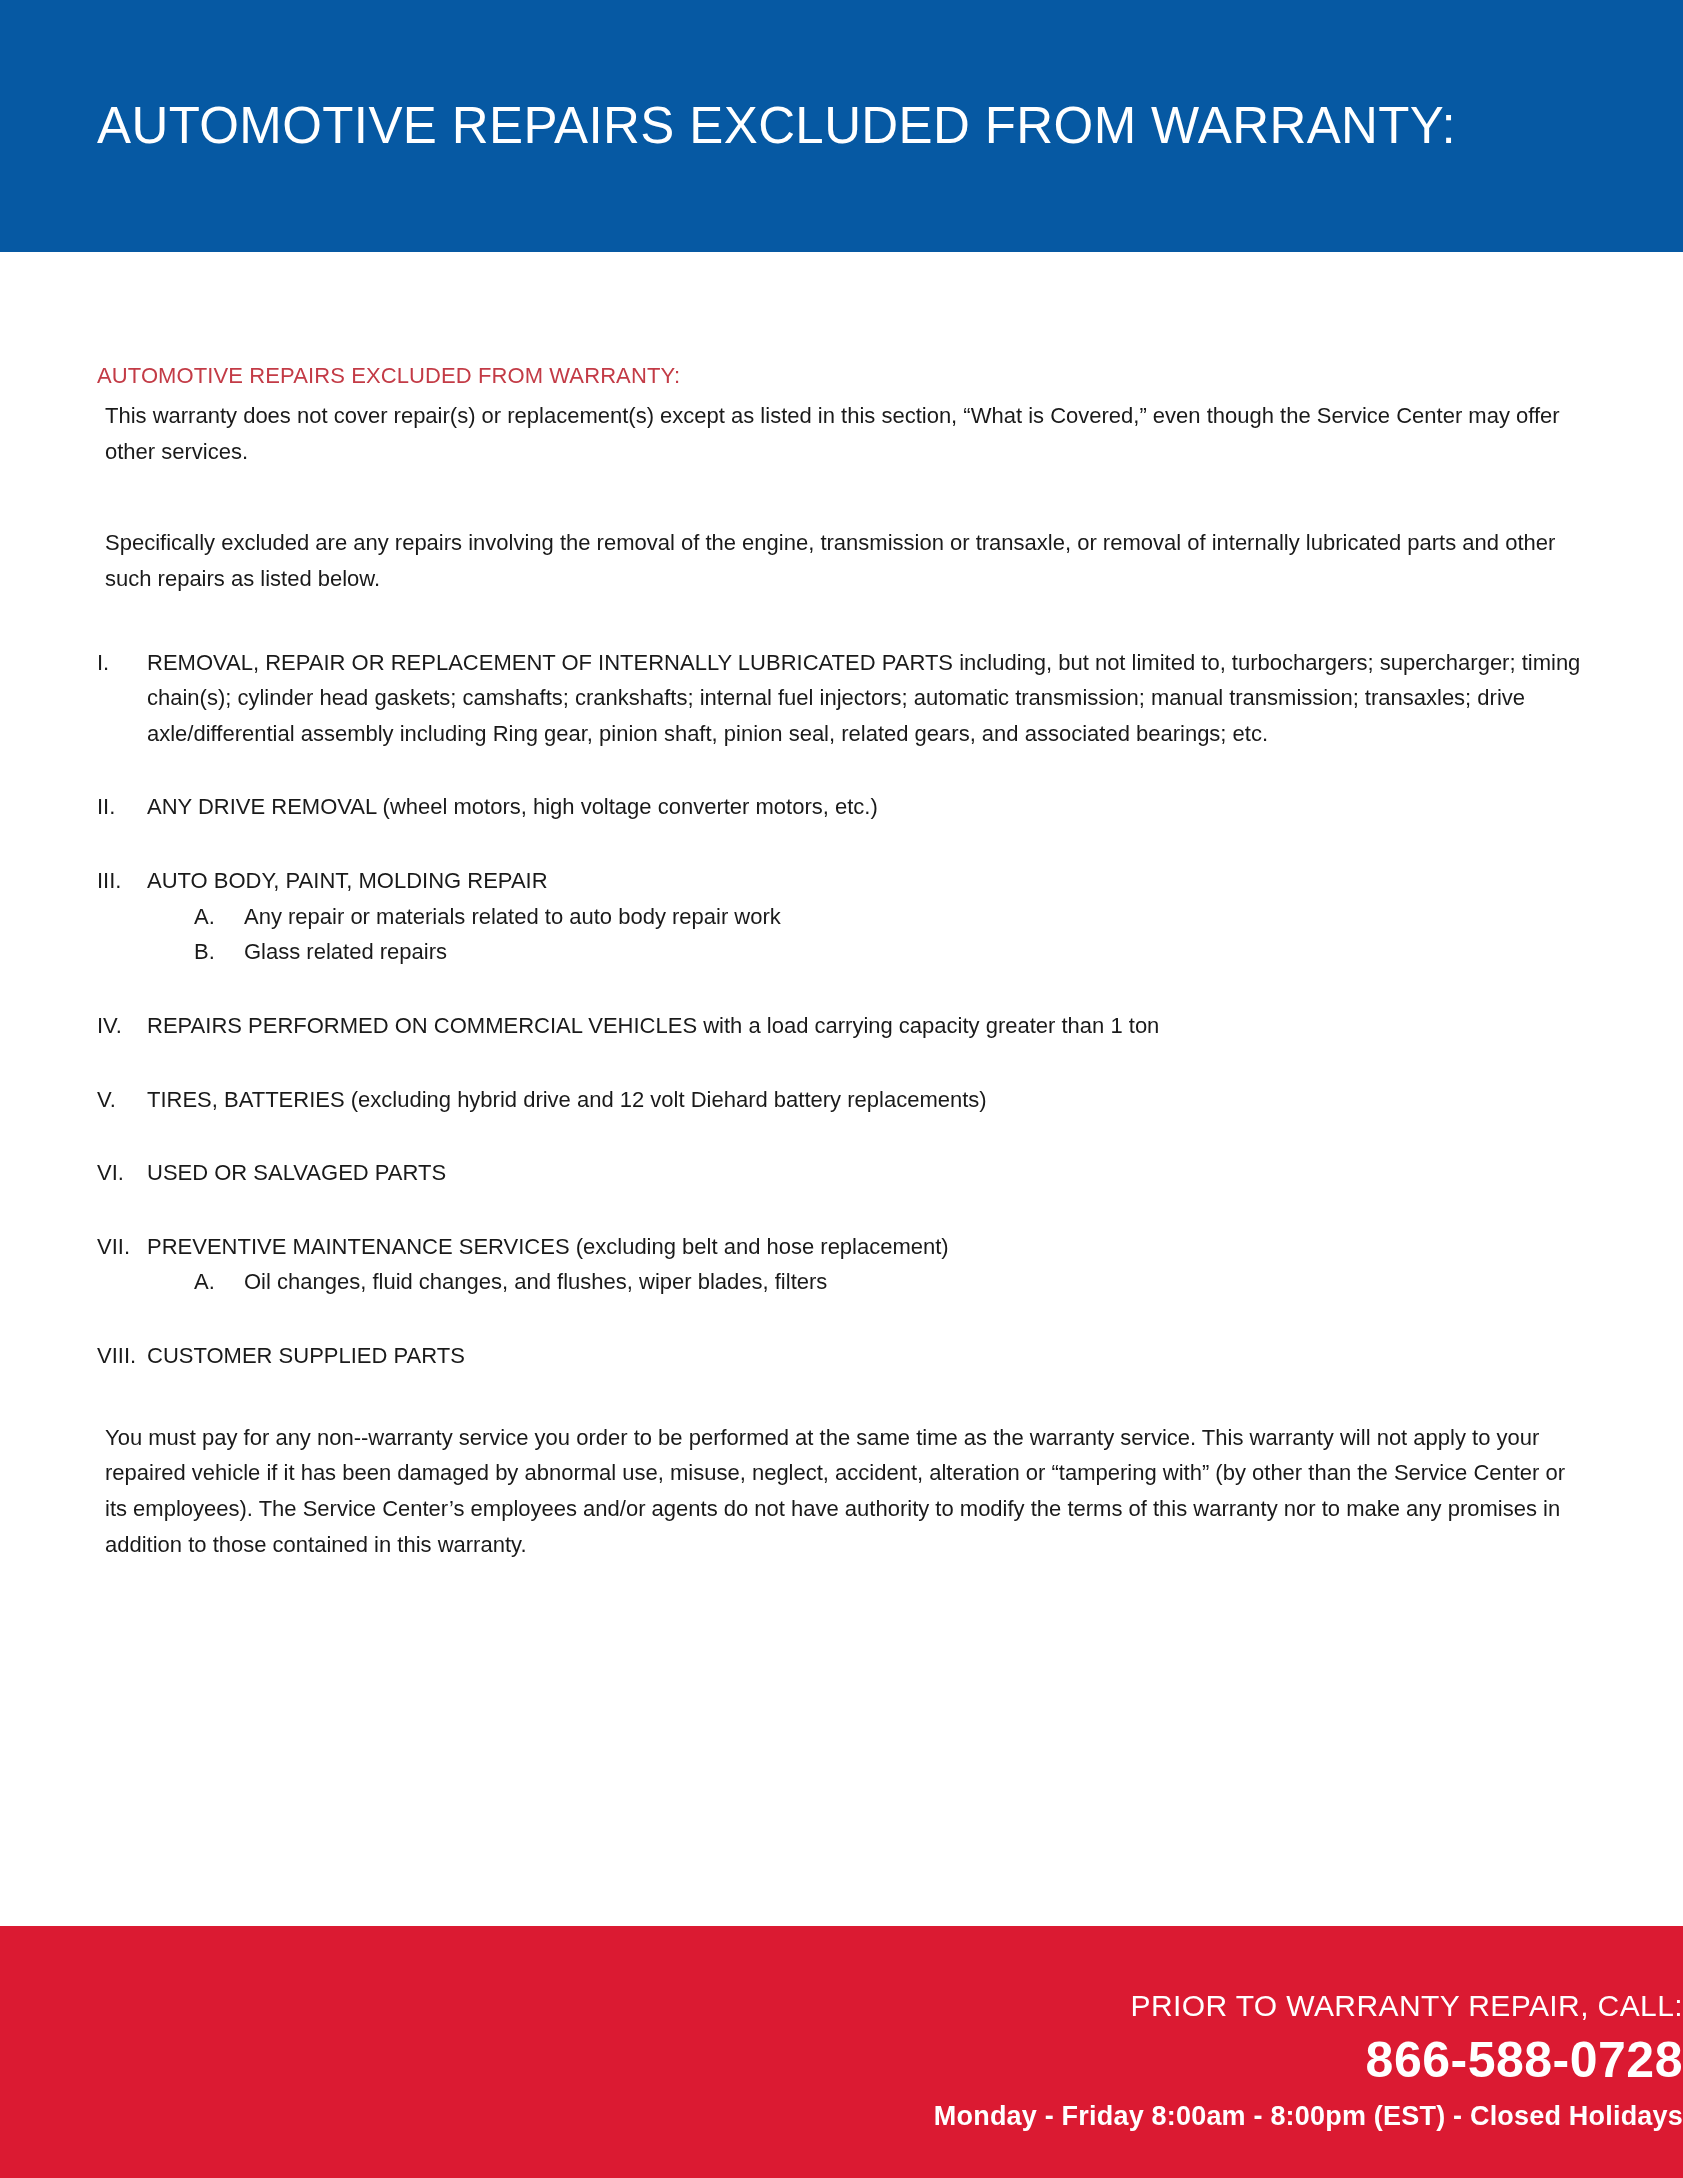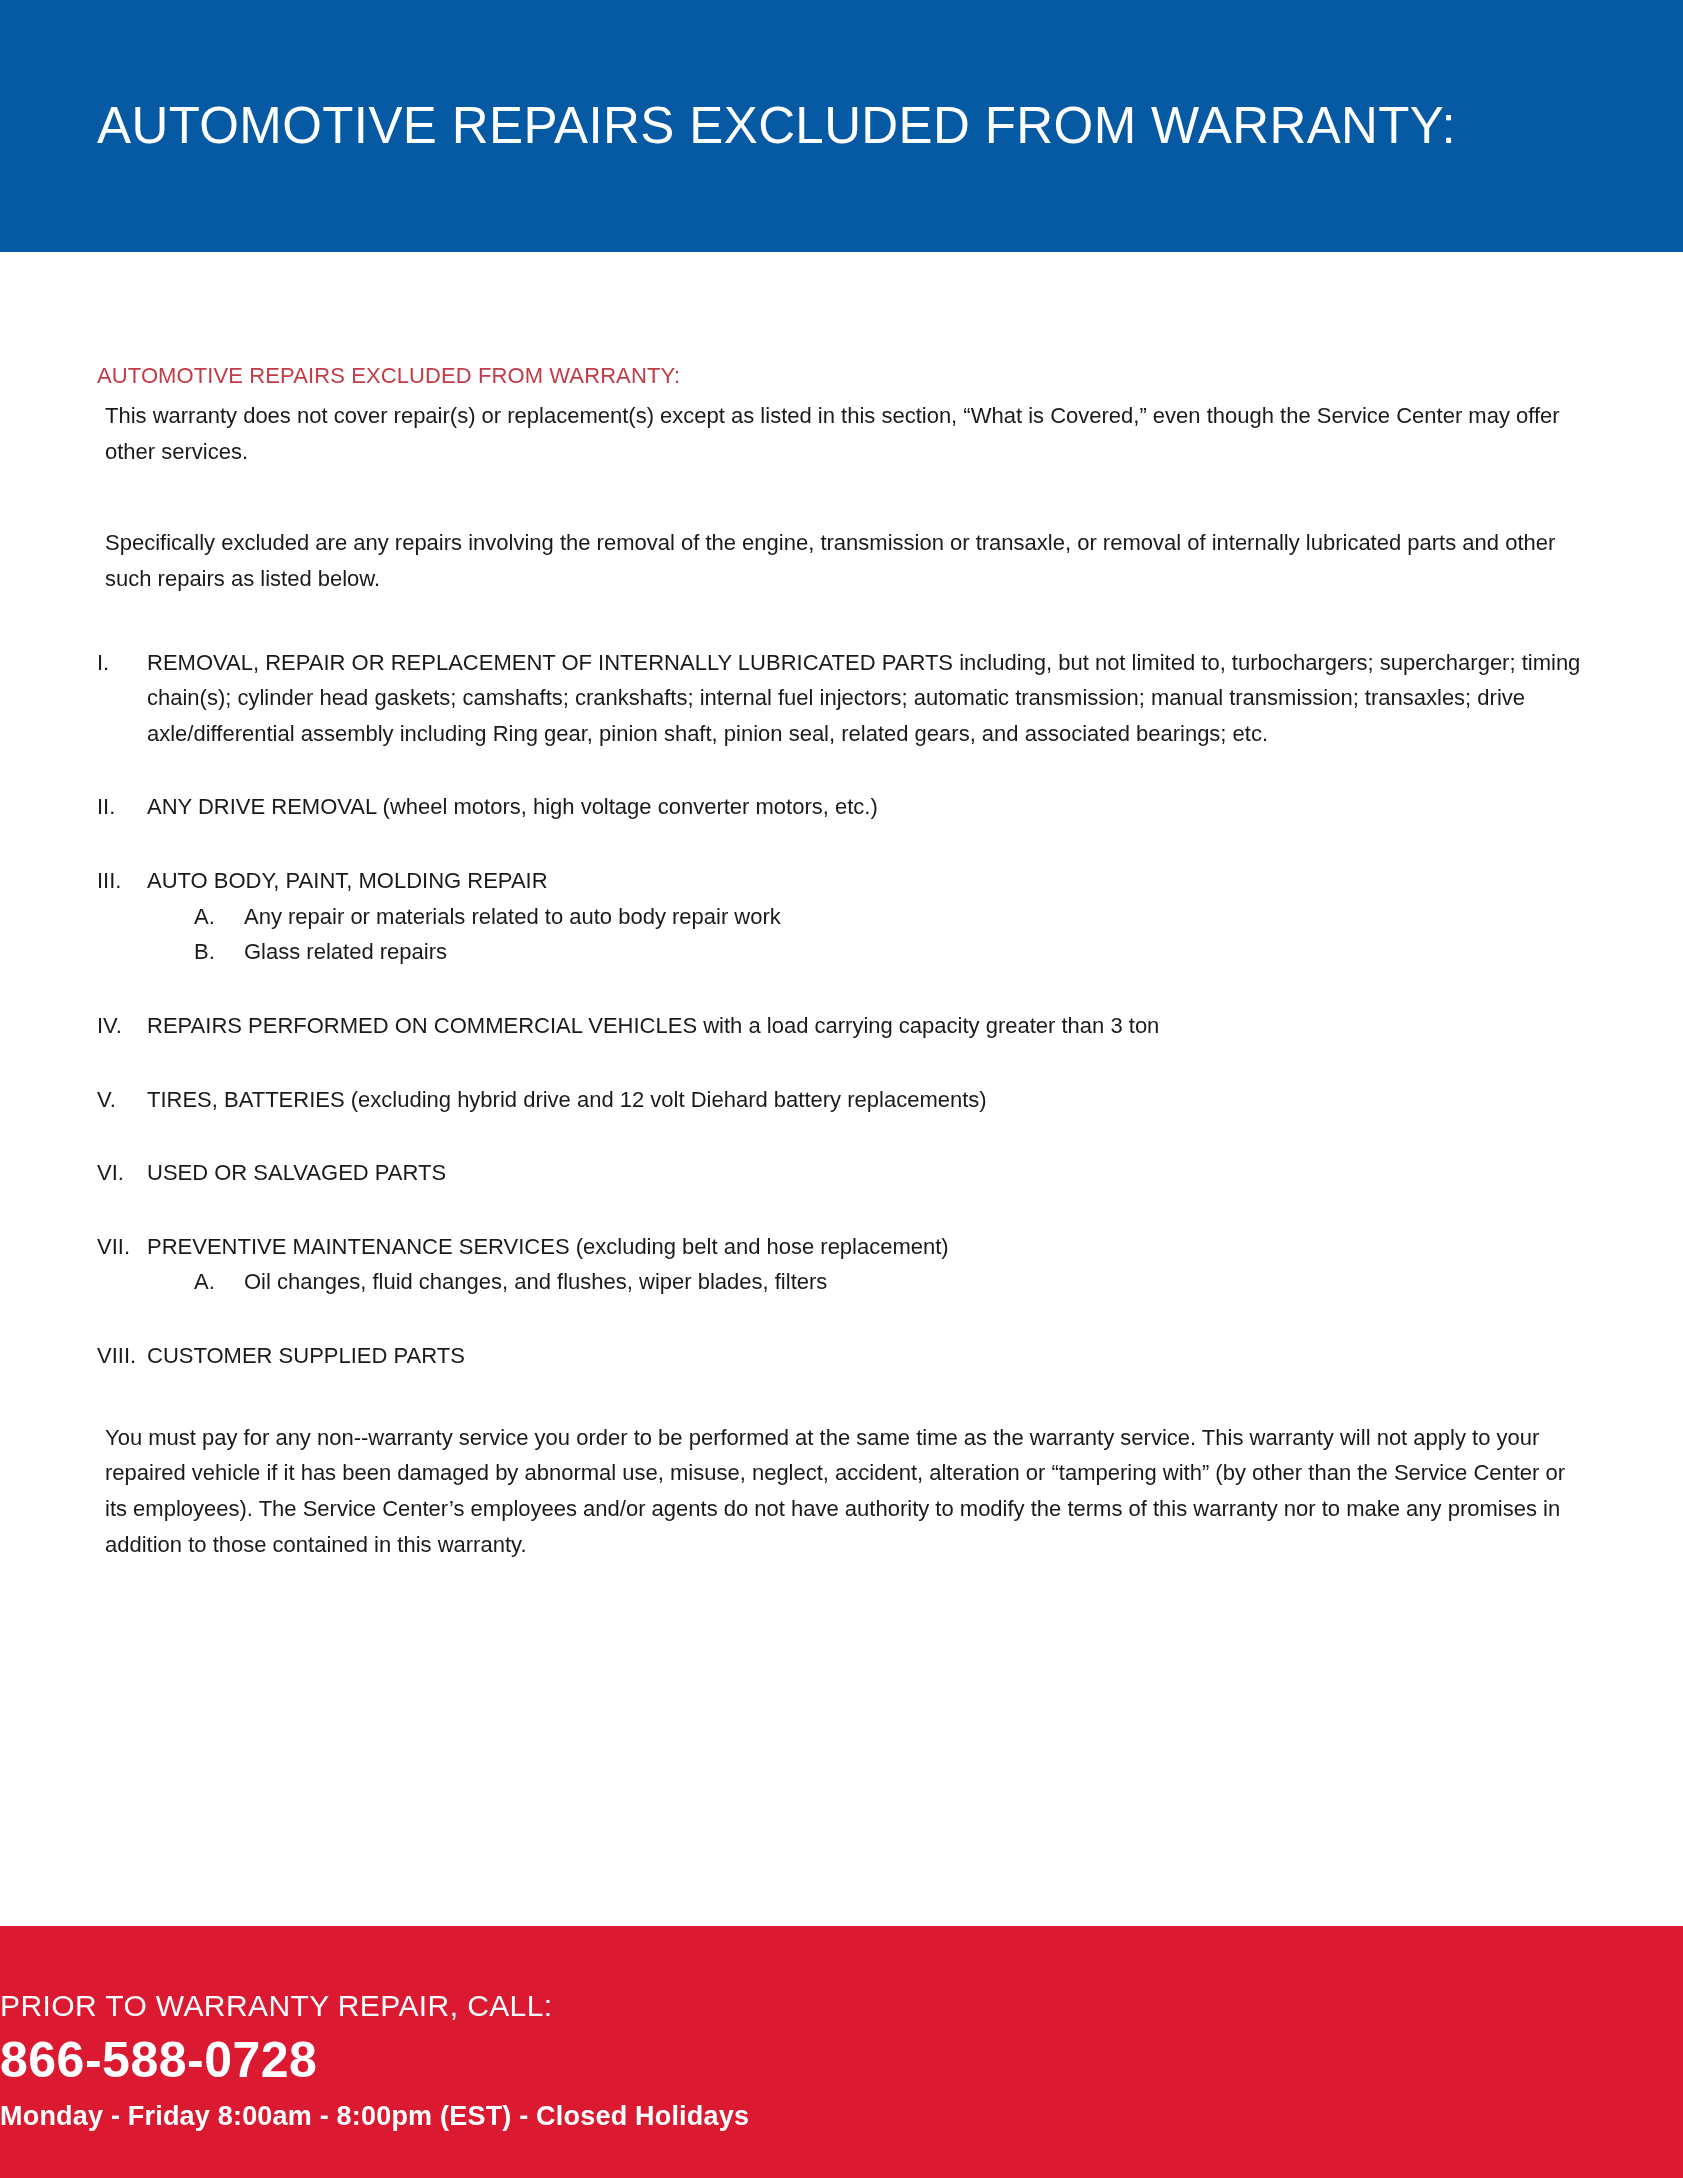--- a/index.html
+++ b/index.html
@@ -113,21 +113,21 @@
 
   
   .footer-bar {
     position: absolute;
     left: 0;
     top: 1926px;
     width: 1683px;
     height: 252px;
     background: #DB1A32;
     color: #ffffff;
-    text-align: left;
+    text-align: right;
     box-sizing: border-box;
     padding-top: 62px;
   }
   .footer-call {
     font-size: 30px;
     letter-spacing: 0.4px;
     line-height: 1.2;
     margin: 0 0 8px 0;
   }
   .footer-phone {
@@ -174,21 +174,21 @@
           <p class="roman-item"><span class="num">II.</span><span class="caps">ANY DRIVE REMOVAL</span><span class="rest"> (wheel motors, high voltage converter motors, etc.)</span></p>
         </div>
         <div class="gap-md"></div>
         <div class="item-block">
           <p class="roman-item"><span class="num">III.</span><span class="caps">AUTO BODY, PAINT, MOLDING REPAIR</span></p>
           <p class="sub-item"><span class="letter">A.</span><span>Any repair or materials related to auto body repair work</span></p>
           <p class="sub-item"><span class="letter">B.</span><span>Glass related repairs</span></p>
         </div>
         <div class="gap-md"></div>
         <div class="item-block">
-          <p class="roman-item"><span class="num">IV.</span><span class="caps">REPAIRS PERFORMED ON COMMERCIAL VEHICLES</span><span class="rest"> with a load carrying capacity greater than 3 ton</span></p>
+          <p class="roman-item"><span class="num">IV.</span><span class="caps">REPAIRS PERFORMED ON COMMERCIAL VEHICLES</span><span class="rest"> with a load carrying capacity greater than 1 ton</span></p>
         </div>
         <div class="gap-md"></div>
         <div class="item-block">
           <p class="roman-item"><span class="num">V.</span><span class="caps">TIRES, BATTERIES</span><span class="rest"> (excluding hybrid drive and 12 volt Diehard battery replacements)</span></p>
         </div>
         <div class="gap-md"></div>
         <div class="item-block">
           <p class="roman-item"><span class="num">VI.</span><span class="caps">USED OR SALVAGED PARTS</span></p>
         </div>
         <div class="gap-md"></div>

